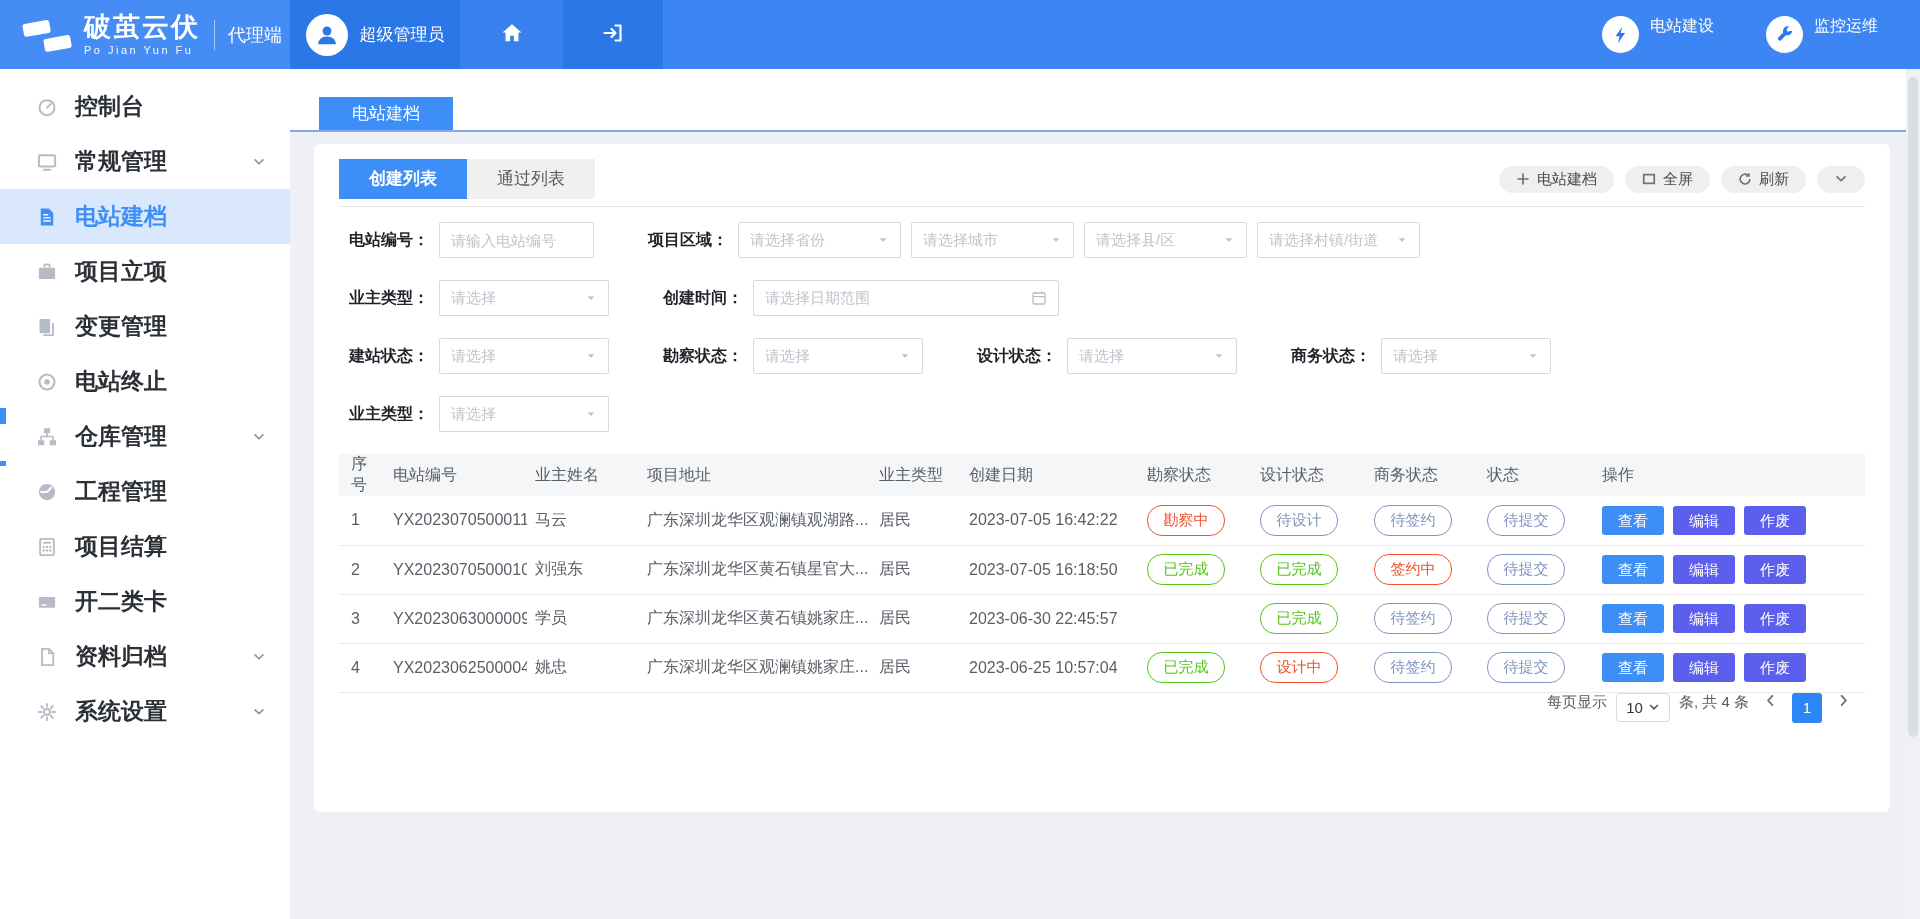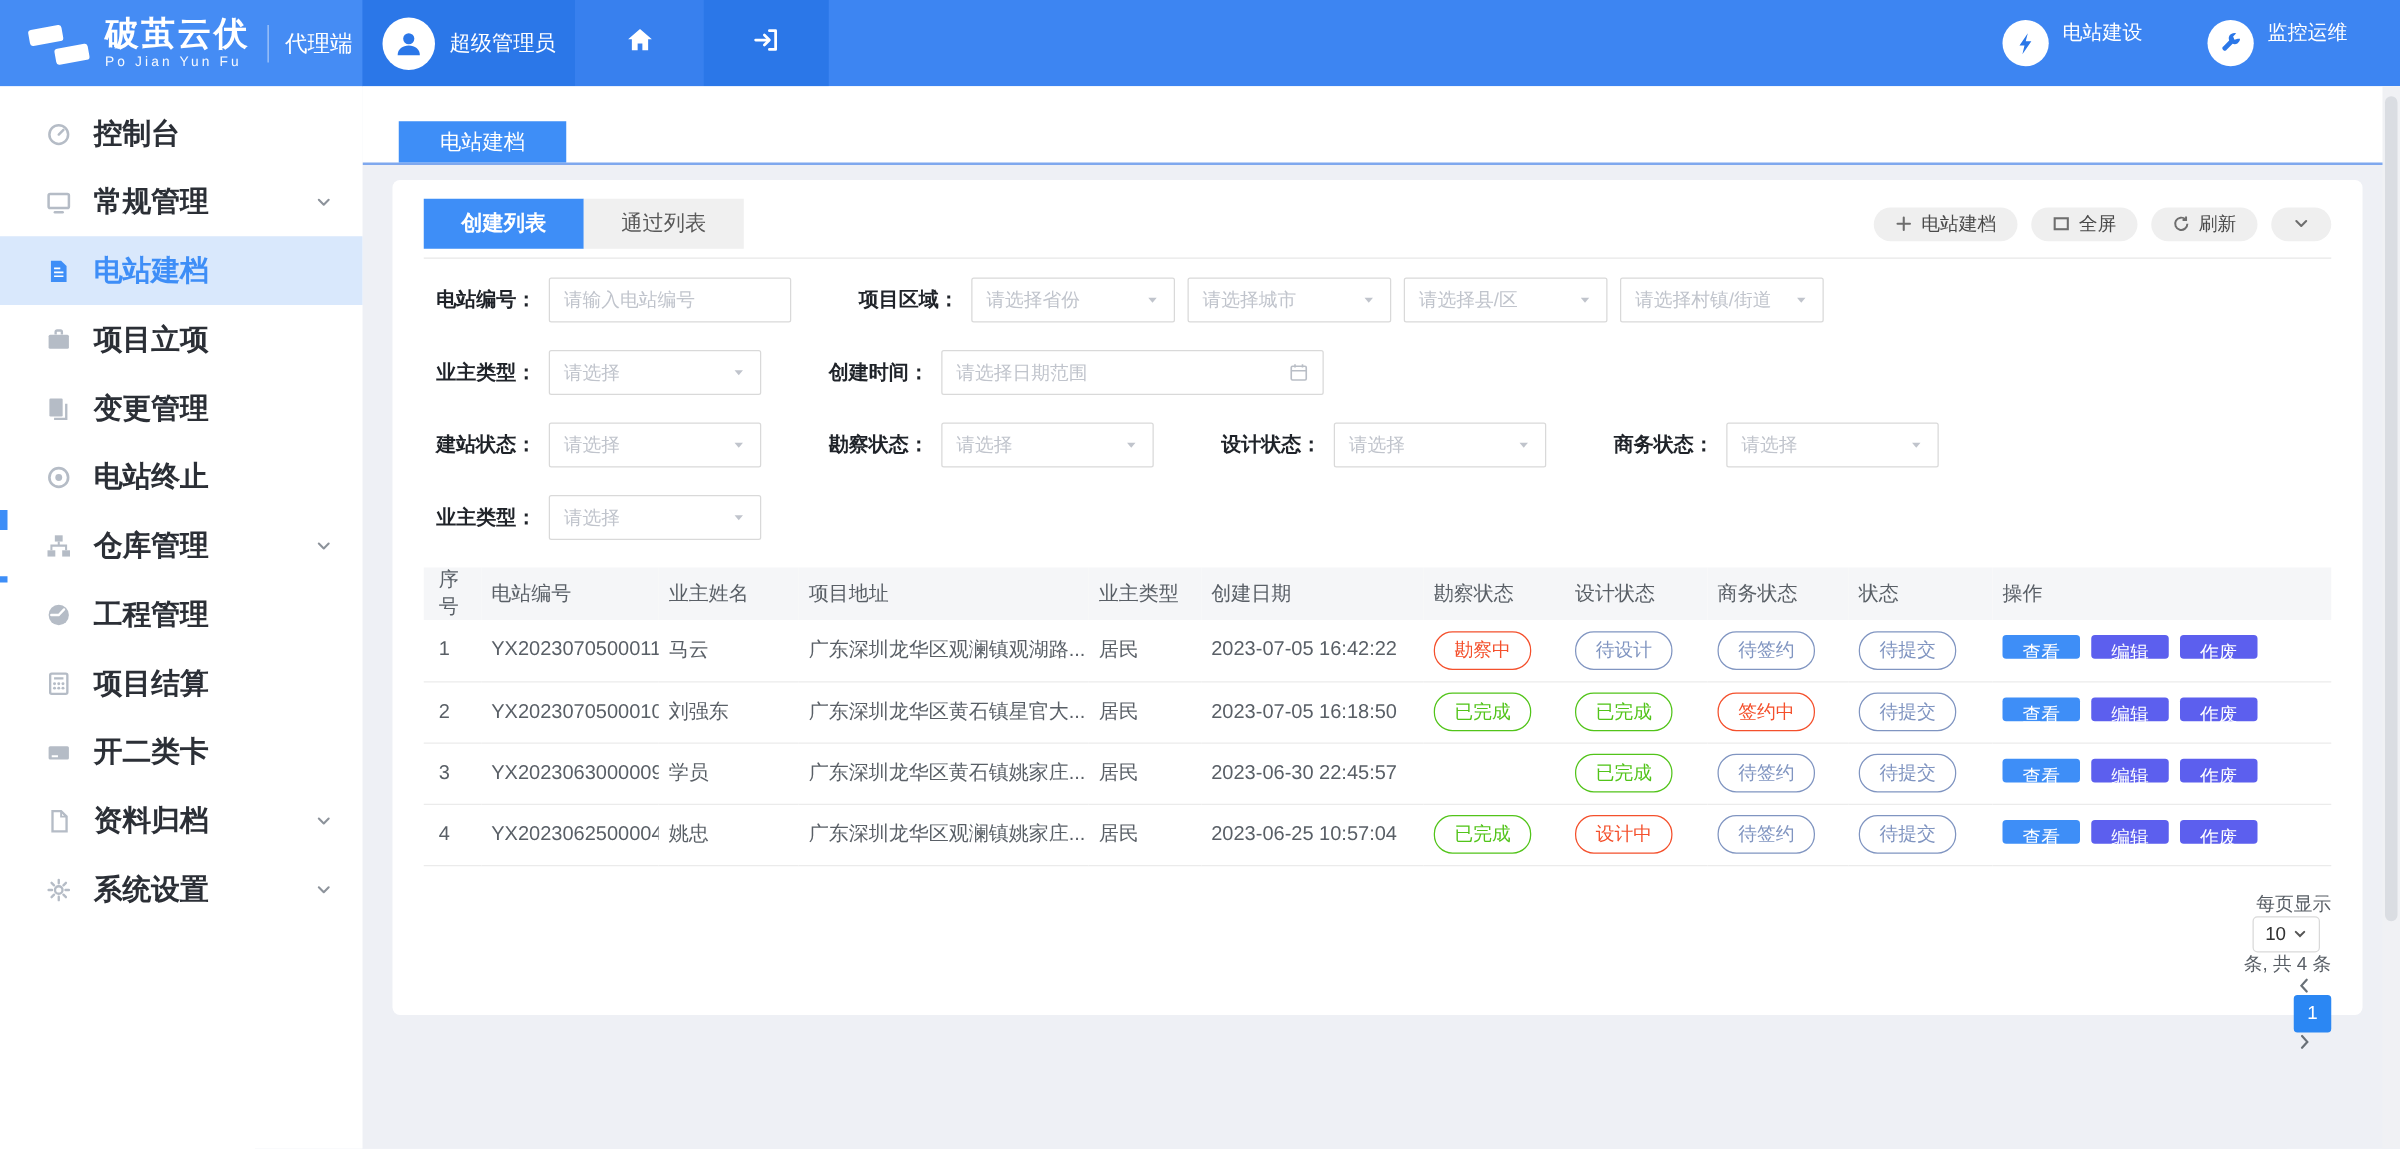--- a/index.html
+++ b/index.html
@@ -59,21 +59,21 @@
   .pill-btn .ic svg { width:14px; height:14px; }
 
   
   .filters { padding-top:15px; }
   .frow { display:flex; margin-bottom:22px; }
   .fgroup { display:flex; align-items:center; margin-right:44px; }
   .flabel { width:90px; flex:none; text-align:right; margin-right:10px; font-size:16px; font-weight:700; color:#1f2329; white-space:nowrap; }
   .ctl { height:36px; border:1px solid #d9d9d9; border-radius:2px; background:#fff; font-size:15px; color:#c0c4cc; display:flex; align-items:center; padding:0 11px; }
   input.ctl { outline:none; }
   input.ctl::placeholder { color:#c0c4cc; }
-  .ctl-input { width:194px; }
+  .ctl-input { width:155px; }
   .ctl-select { width:170px; justify-content:space-between; cursor:pointer; }
   .ctl-select.narrow { width:163px; margin-right:10px; }
   .ctl-select.narrow:last-child { margin-right:0; }
   .ctl-date { width:306px; justify-content:space-between; cursor:pointer; }
   .caret { display:inline-flex; color:#c0c4cc; }
   .caret svg { width:12px; height:12px; }
   .cal-ic { display:inline-flex; color:#b9bec6; }
   .cal-ic svg { width:16px; height:16px; }
 
   .act-row { display:flex; gap:12px; margin:6px 0 25px; }
@@ -87,26 +87,26 @@
   table { width:100%; border-collapse:collapse; table-layout:fixed; }
   th { background:#f5f6f8; height:38px; font-size:16px; font-weight:400; color:#595f66; text-align:left; padding:0 8px; }
   td { height:49px; border-bottom:1px solid #ebebeb; font-size:16px; color:#595f66; padding:0 8px; white-space:nowrap; overflow:hidden; }
   th:first-child, td:first-child { padding-left:12px; }
   .col-no{width:46px}.col-code{width:142px}.col-owner{width:112px}.col-addr{width:232px}.col-type{width:90px}
   .col-date{width:178px}.col-survey{width:113px}.col-design{width:114px}.col-biz{width:113px}.col-status{width:115px}.col-op{width:auto}
   .pill { display:inline-block; min-width:78px; text-align:center; padding:5px 12px; border-radius:15px; font-size:15px; border:1px solid; background:#fff; }
   .pill.warn { color:#f4502c; border-color:#f4502c; }
   .pill.done { color:#52c41a; border-color:#52c41a; }
   .pill.wait { color:#8095c1; border-color:#8095c1; }
-  .abtn { display:inline-block; width:62px; height:19px; line-height:29px; text-align:center; color:#fff; font-size:15px; border-radius:3px; margin-right:9px; cursor:pointer; }
+  .abtn { display:inline-block; width:62px; height:29px; line-height:29px; text-align:center; color:#fff; font-size:15px; border-radius:3px; margin-right:9px; cursor:pointer; }
   .abtn.view { background:#3e8ef7; }
   .abtn.edit, .abtn.void { background:#5c5fee; }
 
   
-  .pagi { display:flex; align-items:flex-end; justify-content:flex-end; margin-top:21px; font-size:15px; color:#595f66;flex-direction:column; }
+  .pagi { display:flex; align-items:flex-start; justify-content:flex-end; font-size:15px; color:#595f66; }
   .pp-select { width:54px; height:29px; border:1px solid #d9d9d9; border-radius:4px; display:flex; align-items:center; justify-content:center; gap:5px; margin:0 9px; color:#333; cursor:pointer; }
   .pp-select .caret { color:#555; }
   .pg-chev { display:inline-flex; color:#697077; margin:0 14px; cursor:pointer; }
   .pg-chev svg { width:15px; height:15px; }
   .pg-num { width:30px; height:30px; border-radius:3px; background:#2b87f3; color:#fff; display:flex; align-items:center; justify-content:center; font-size:15px; cursor:pointer; }
 
   
   .v-scroll { position:absolute; right:0; top:69px; bottom:0; width:14px; background:#f0f1f4; }
   .v-thumb { position:absolute; top:8px; left:2px; width:10px; height:660px; border-radius:5px; background:#dadde2; }
 </style>

